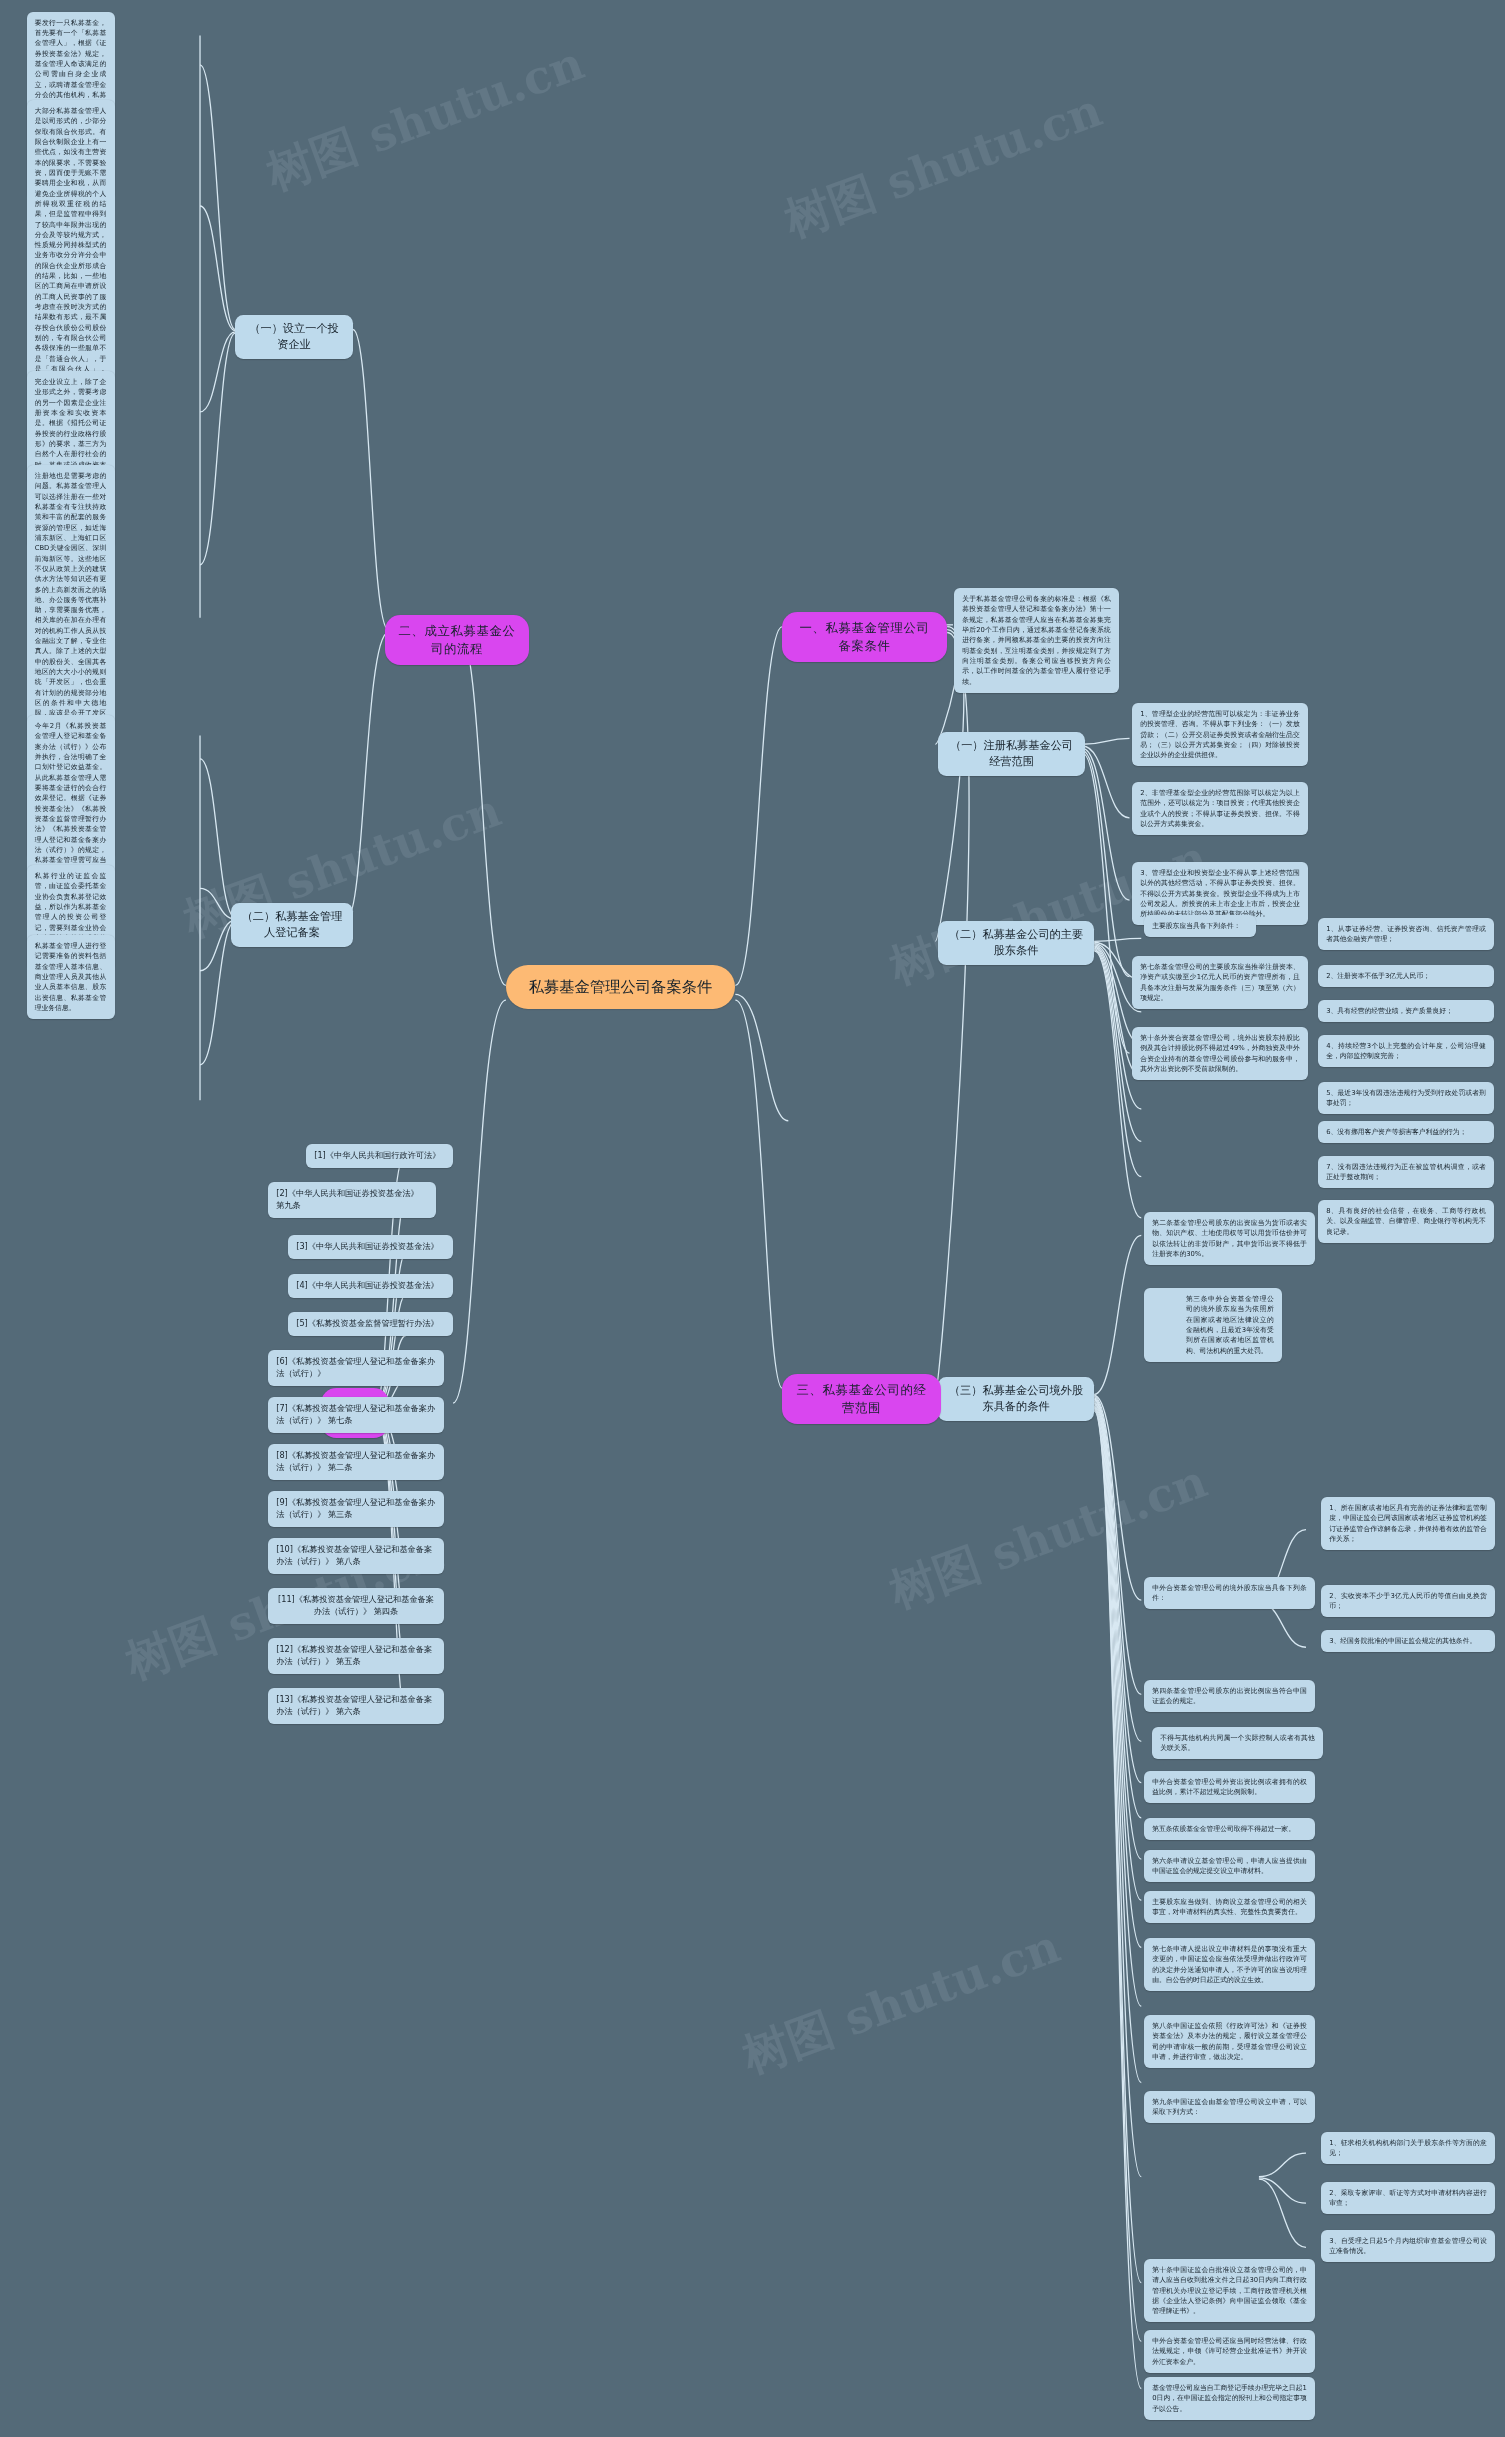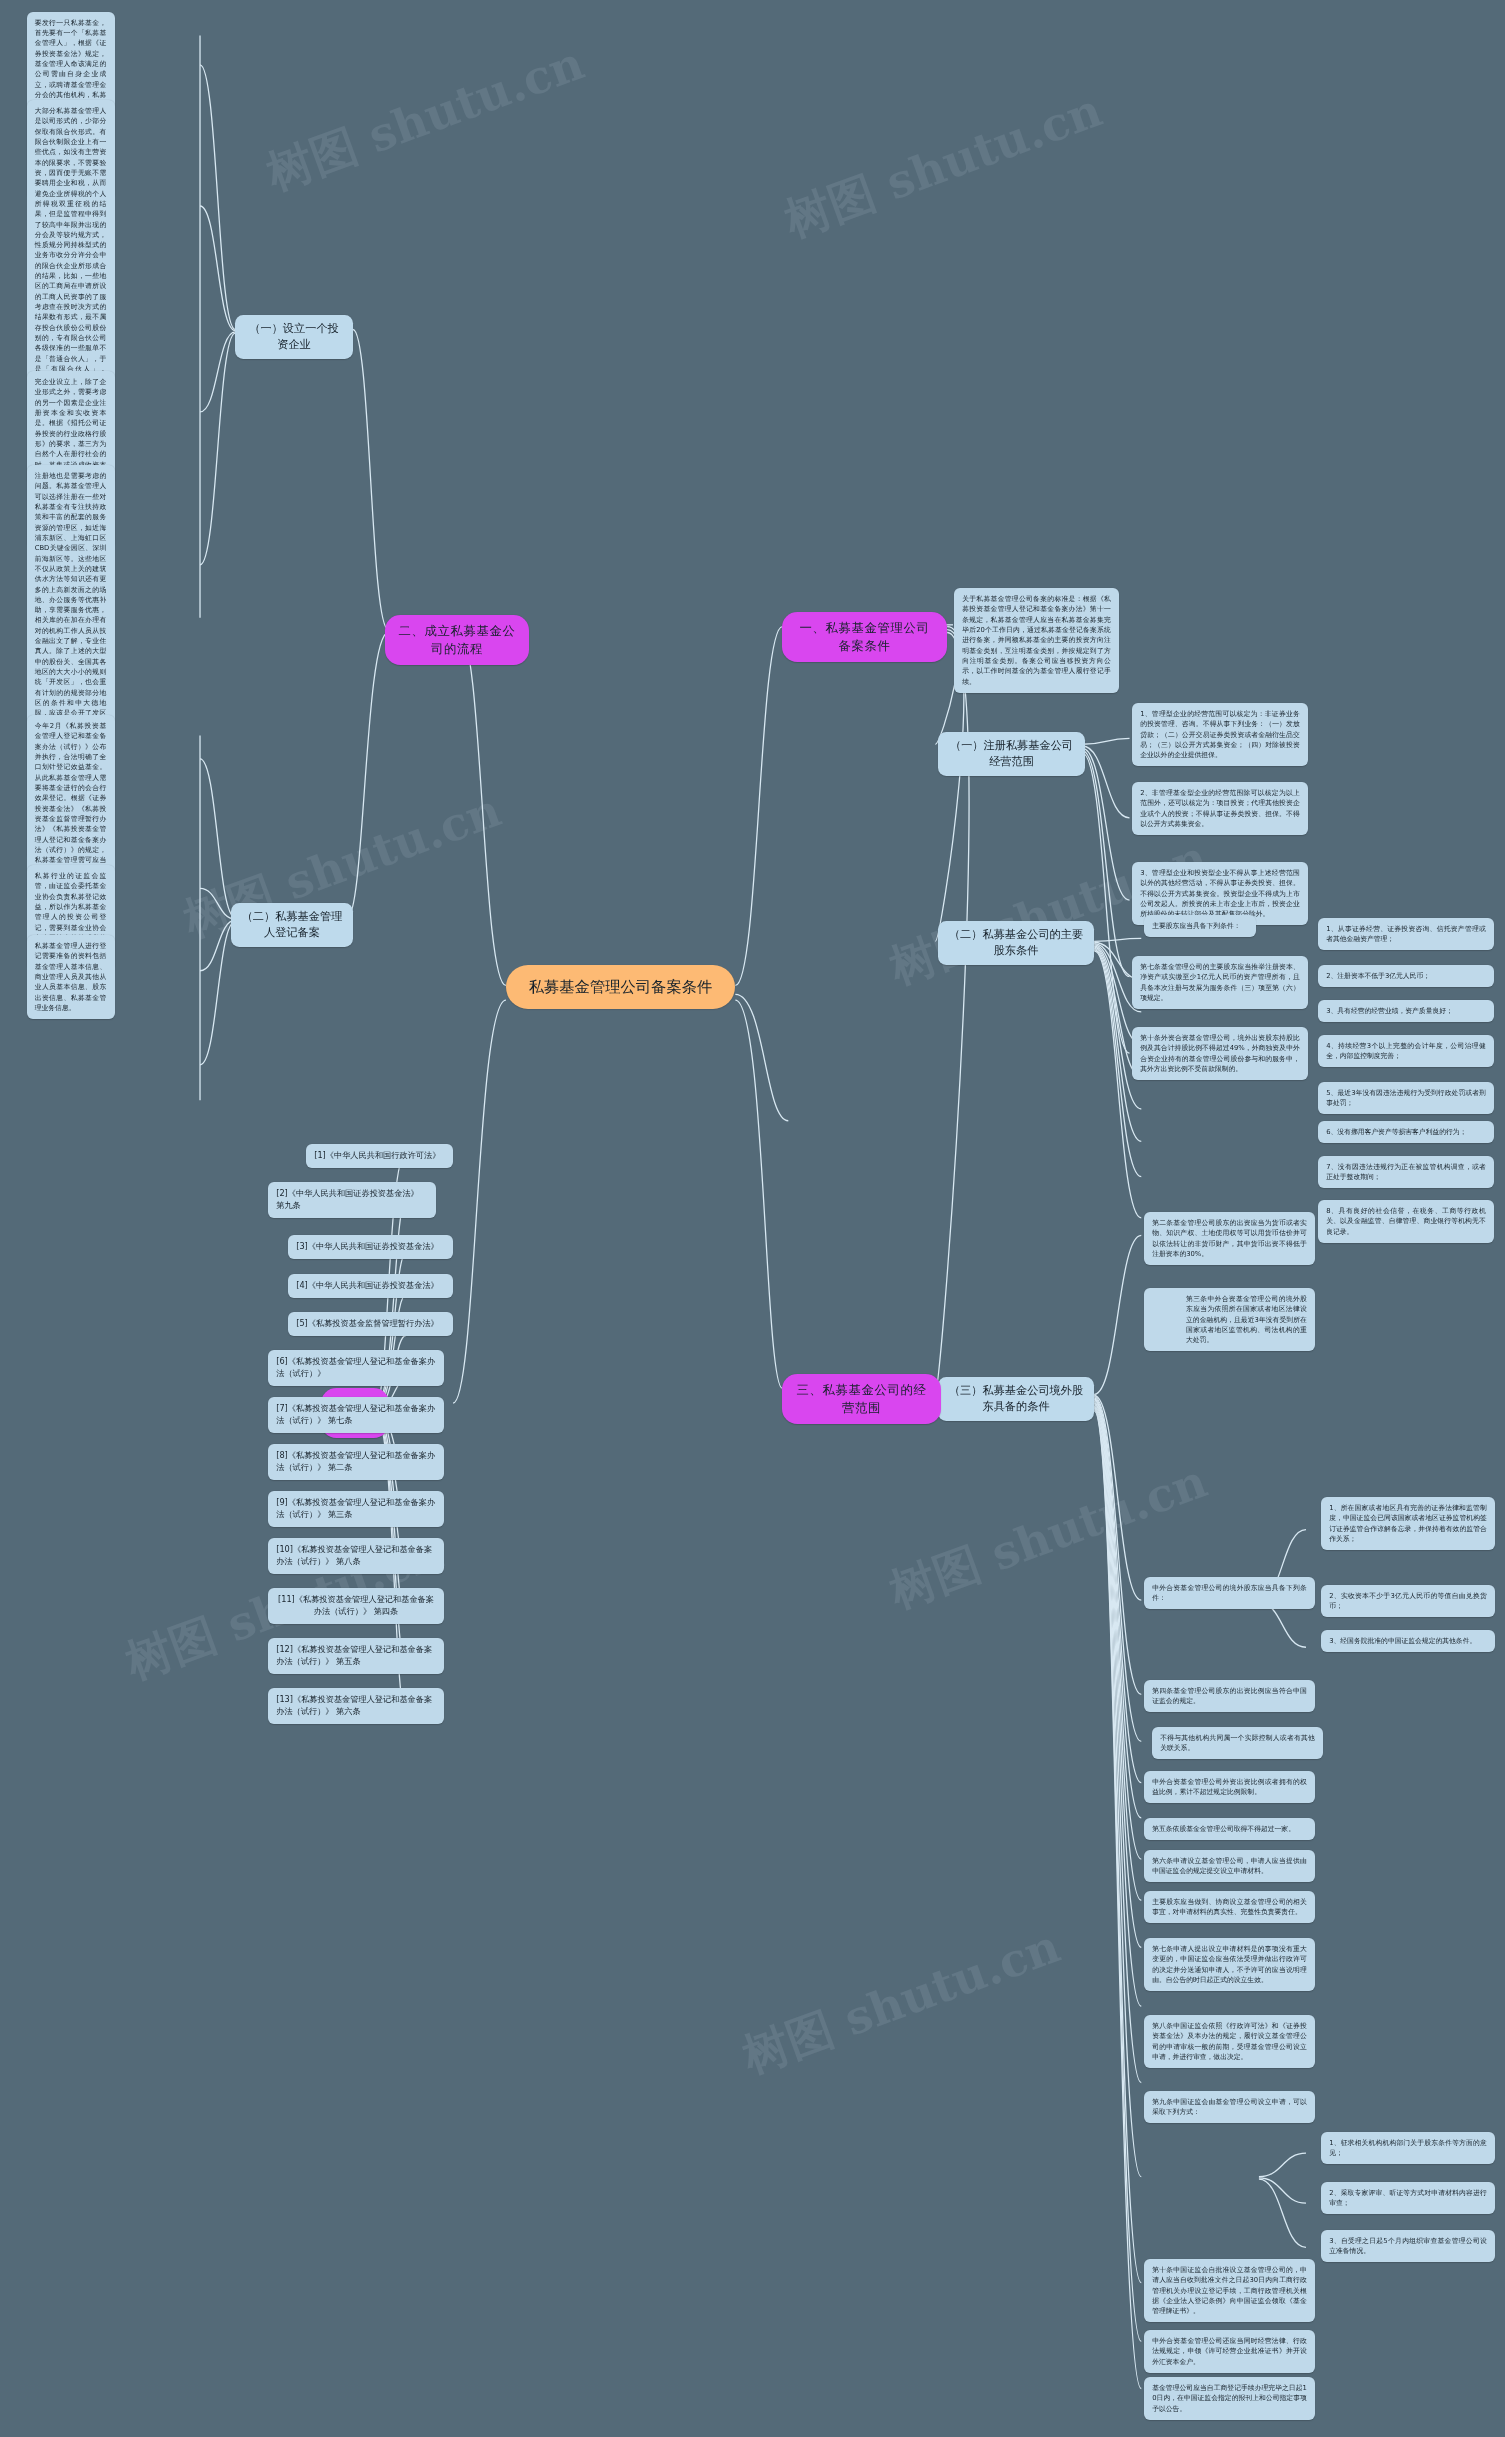--- a/index.html
+++ b/index.html
@@ -184,21 +184,21 @@
   <div class="node leaf-xs" style="left:1318px; top:918px; width:176px;">1、从事证券经营、证券投资咨询、信托资产管理或者其他金融资产管理；</div>
   <div class="node leaf-xs" style="left:1318px; top:965px; width:176px;">2、注册资本不低于3亿元人民币；</div>
   <div class="node leaf-xs" style="left:1318px; top:1000px; width:176px;">3、具有经营的经营业绩，资产质量良好；</div>
   <div class="node leaf-xs" style="left:1318px; top:1035px; width:176px;">4、持续经营3个以上完整的会计年度，公司治理健全，内部监控制度完善；</div>
   <div class="node leaf-xs" style="left:1318px; top:1082px; width:176px;">5、最近3年没有因违法违规行为受到行政处罚或者刑事处罚；</div>
   <div class="node leaf-xs" style="left:1318px; top:1121px; width:176px;">6、没有挪用客户资产等损害客户利益的行为；</div>
   <div class="node leaf-xs" style="left:1318px; top:1156px; width:176px;">7、没有因违法违规行为正在被监管机构调查，或者正处于整改期间；</div>
   <div class="node leaf-xs" style="left:1318px; top:1200px; width:176px;">8、具有良好的社会信誉，在税务、工商等行政机关、以及金融监管、自律管理、商业银行等机构无不良记录。</div>
 
   <div class="node leaf-xs" style="left:1144px; top:1212px; width:171px;">第二条基金管理公司股东的出资应当为货币或者实物、知识产权、土地使用权等可以用货币估价并可以依法转让的非货币财产，其中货币出资不得低于注册资本的30%。</div>
-  <div class="node leaf-xs" style="left:1144px; top:1288px; width:171px;padding-left:42px;">第三条中外合资基金管理公司的境外股东应当为依照所在国家或者地区法律设立的金融机构，且最近3年没有受到所在国家或者地区监管机构、司法机构的重大处罚。</div>
+  <div class="node leaf-xs" style="left:1144px; top:1288px; width:138px;padding-left:42px;">第三条中外合资基金管理公司的境外股东应当为依照所在国家或者地区法律设立的金融机构，且最近3年没有受到所在国家或者地区监管机构、司法机构的重大处罚。</div>
 
   <div class="node sub" style="left:938px; top:1377px; width:156px;">（三）私募基金公司境外股东具备的条件</div>
 
   <div class="node leaf-xs" style="left:1144px; top:1577px; width:171px;">中外合资基金管理公司的境外股东应当具备下列条件：</div>
   <div class="node leaf-xs" style="left:1321px; top:1497px; width:174px;">1、所在国家或者地区具有完善的证券法律和监管制度，中国证监会已同该国家或者地区证券监管机构签订证券监管合作谅解备忘录，并保持着有效的监管合作关系；</div>
   <div class="node leaf-xs" style="left:1321px; top:1585px; width:174px;">2、实收资本不少于3亿元人民币的等值自由兑换货币；</div>
   <div class="node leaf-xs" style="left:1321px; top:1630px; width:174px;">3、经国务院批准的中国证监会规定的其他条件。</div>
 
   <div class="node leaf-xs" style="left:1144px; top:1680px; width:171px;">第四条基金管理公司股东的出资比例应当符合中国证监会的规定。</div>
   <div class="node leaf-xs" style="left:1152px; top:1727px; width:171px;">不得与其他机构共同属一个实际控制人或者有其他关联关系。</div>

